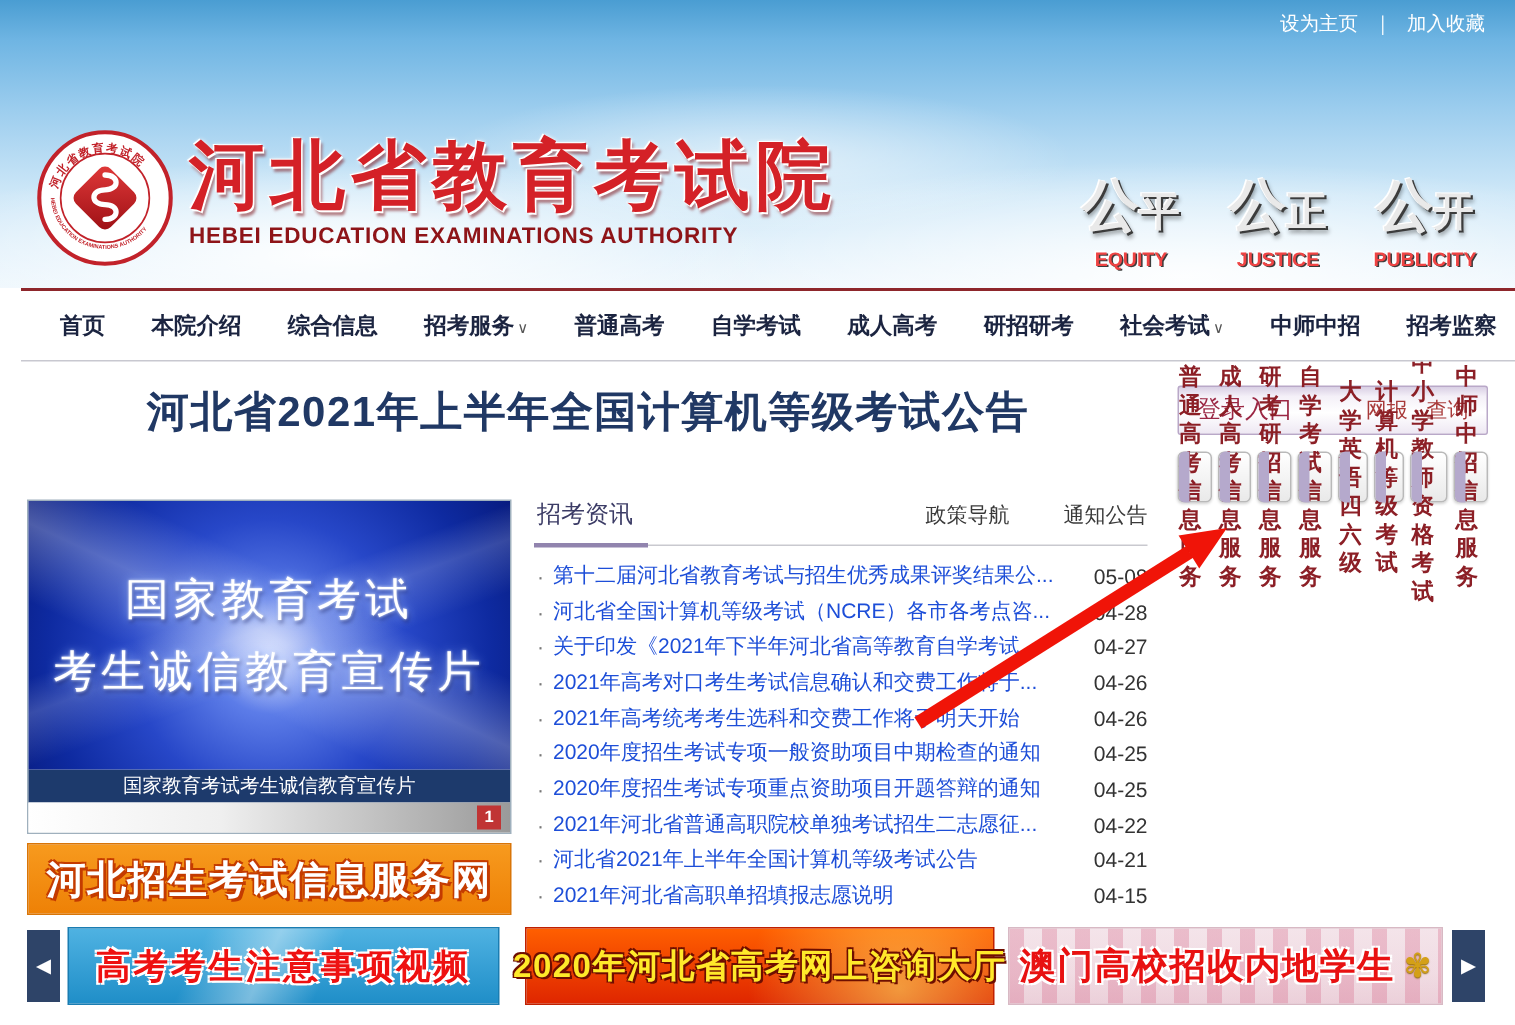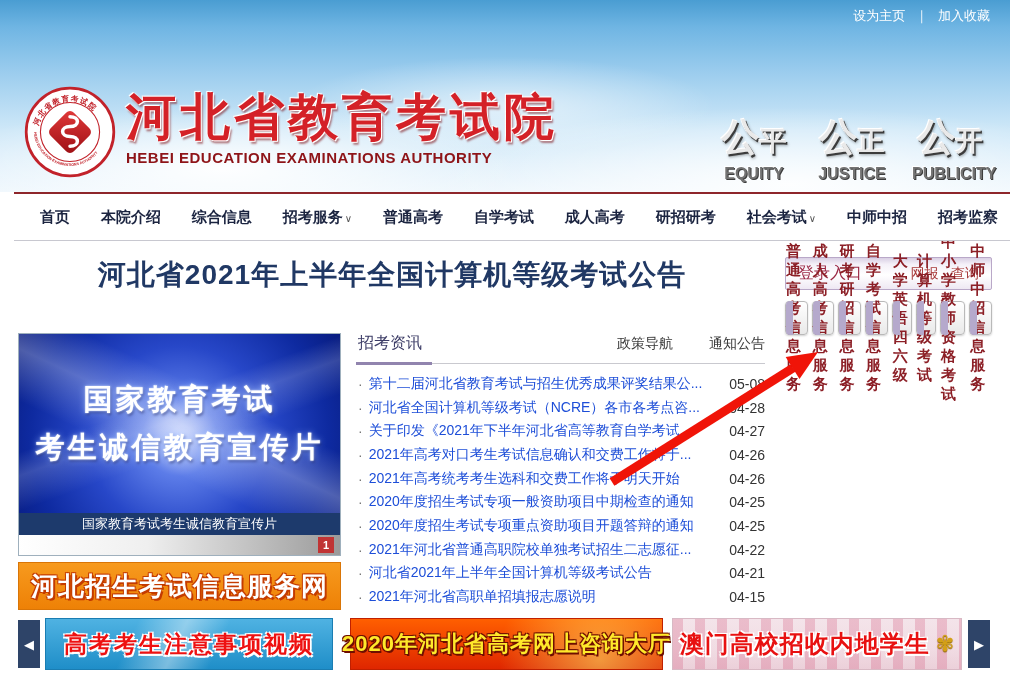--- a/index.html
+++ b/index.html
@@ -33,21 +33,21 @@
     font-size:15px; font-weight:bold; color:#8e1418; letter-spacing:.5px; margin-top:3px;
   }
   .seals { position:absolute; right:22px; top:112px; display:flex; gap:22px; }
   .seal { text-align:center; width:76px; }
   .seal-cn {
     font-size:27px; font-weight:bold; color:#e9e9e9; white-space:nowrap;
     text-shadow:1.5px 1.5px 0 #3c3c3c, -1px -1px 0 #fff, 2px 3px 3px rgba(0,0,0,.35);
   }
   .seal-cn::first-letter { font-size:38px; }
   .seal-en {
-    font-size:16px; font-weight:bold; color:#737373; margin-top:2px;
+    font-size:13px; font-weight:bold; color:#ef4444; margin-top:2px;
     text-shadow:1px 1px 0 #3c3c3c, -1px -1px 0 #fff;
   }
   
   .nav {
     position:absolute; left:0; top:192px; width:1010px; height:49px; background:#fff;
     border-top:2px solid #8e262b; border-bottom:1px solid #c8c8d0;
     display:flex; align-items:center; justify-content:space-between; padding:0 26px; z-index:4;margin-left:14px;
   }
   .nav a {
     color:#1b2440; font-size:15px; font-weight:bold; text-decoration:none;
@@ -86,21 +86,21 @@
     border:1px solid #9fb0bd; background:#fff; display:flex; flex-direction:column; cursor:pointer;
   }
   .video-screen {
     flex:1; position:relative; display:flex; flex-direction:column; align-items:center; justify-content:center; gap:8px;
     background:
       linear-gradient(25deg, rgba(255,255,255,0) 34%, rgba(255,255,255,.28) 50%, rgba(255,255,255,0) 64%),
       linear-gradient(-20deg, rgba(255,255,255,0) 40%, rgba(255,255,255,.18) 52%, rgba(255,255,255,0) 60%),
       radial-gradient(circle at 50% 58%, #cdd9ff 0%, #5c7ce8 20%, #2747c8 48%, #0e2aa0 78%, #081c80 100%);
   }
   .video-title {
-    color:#fff; font-weight:bold; font-size:29px; letter-spacing:3px; white-space:nowrap;
+    color:#fff; font-weight:normal; font-size:29px; letter-spacing:3px; white-space:nowrap;
     text-shadow:0 0 7px #8fb0ff, 0 0 2px #fff, 1px 2px 3px rgba(0,0,60,.6);
   }
   .video-caption {
     height:22px; background:#1d3a6c; color:#fff; font-size:13px;
     display:flex; align-items:center; justify-content:center; white-space:nowrap;
   }
   .video-strip {
     height:20px; background:linear-gradient(90deg,#ffffff 0%,#efefef 40%,#9a9a9a 100%);
     display:flex; align-items:center; justify-content:flex-end; padding-right:6px;
   }

